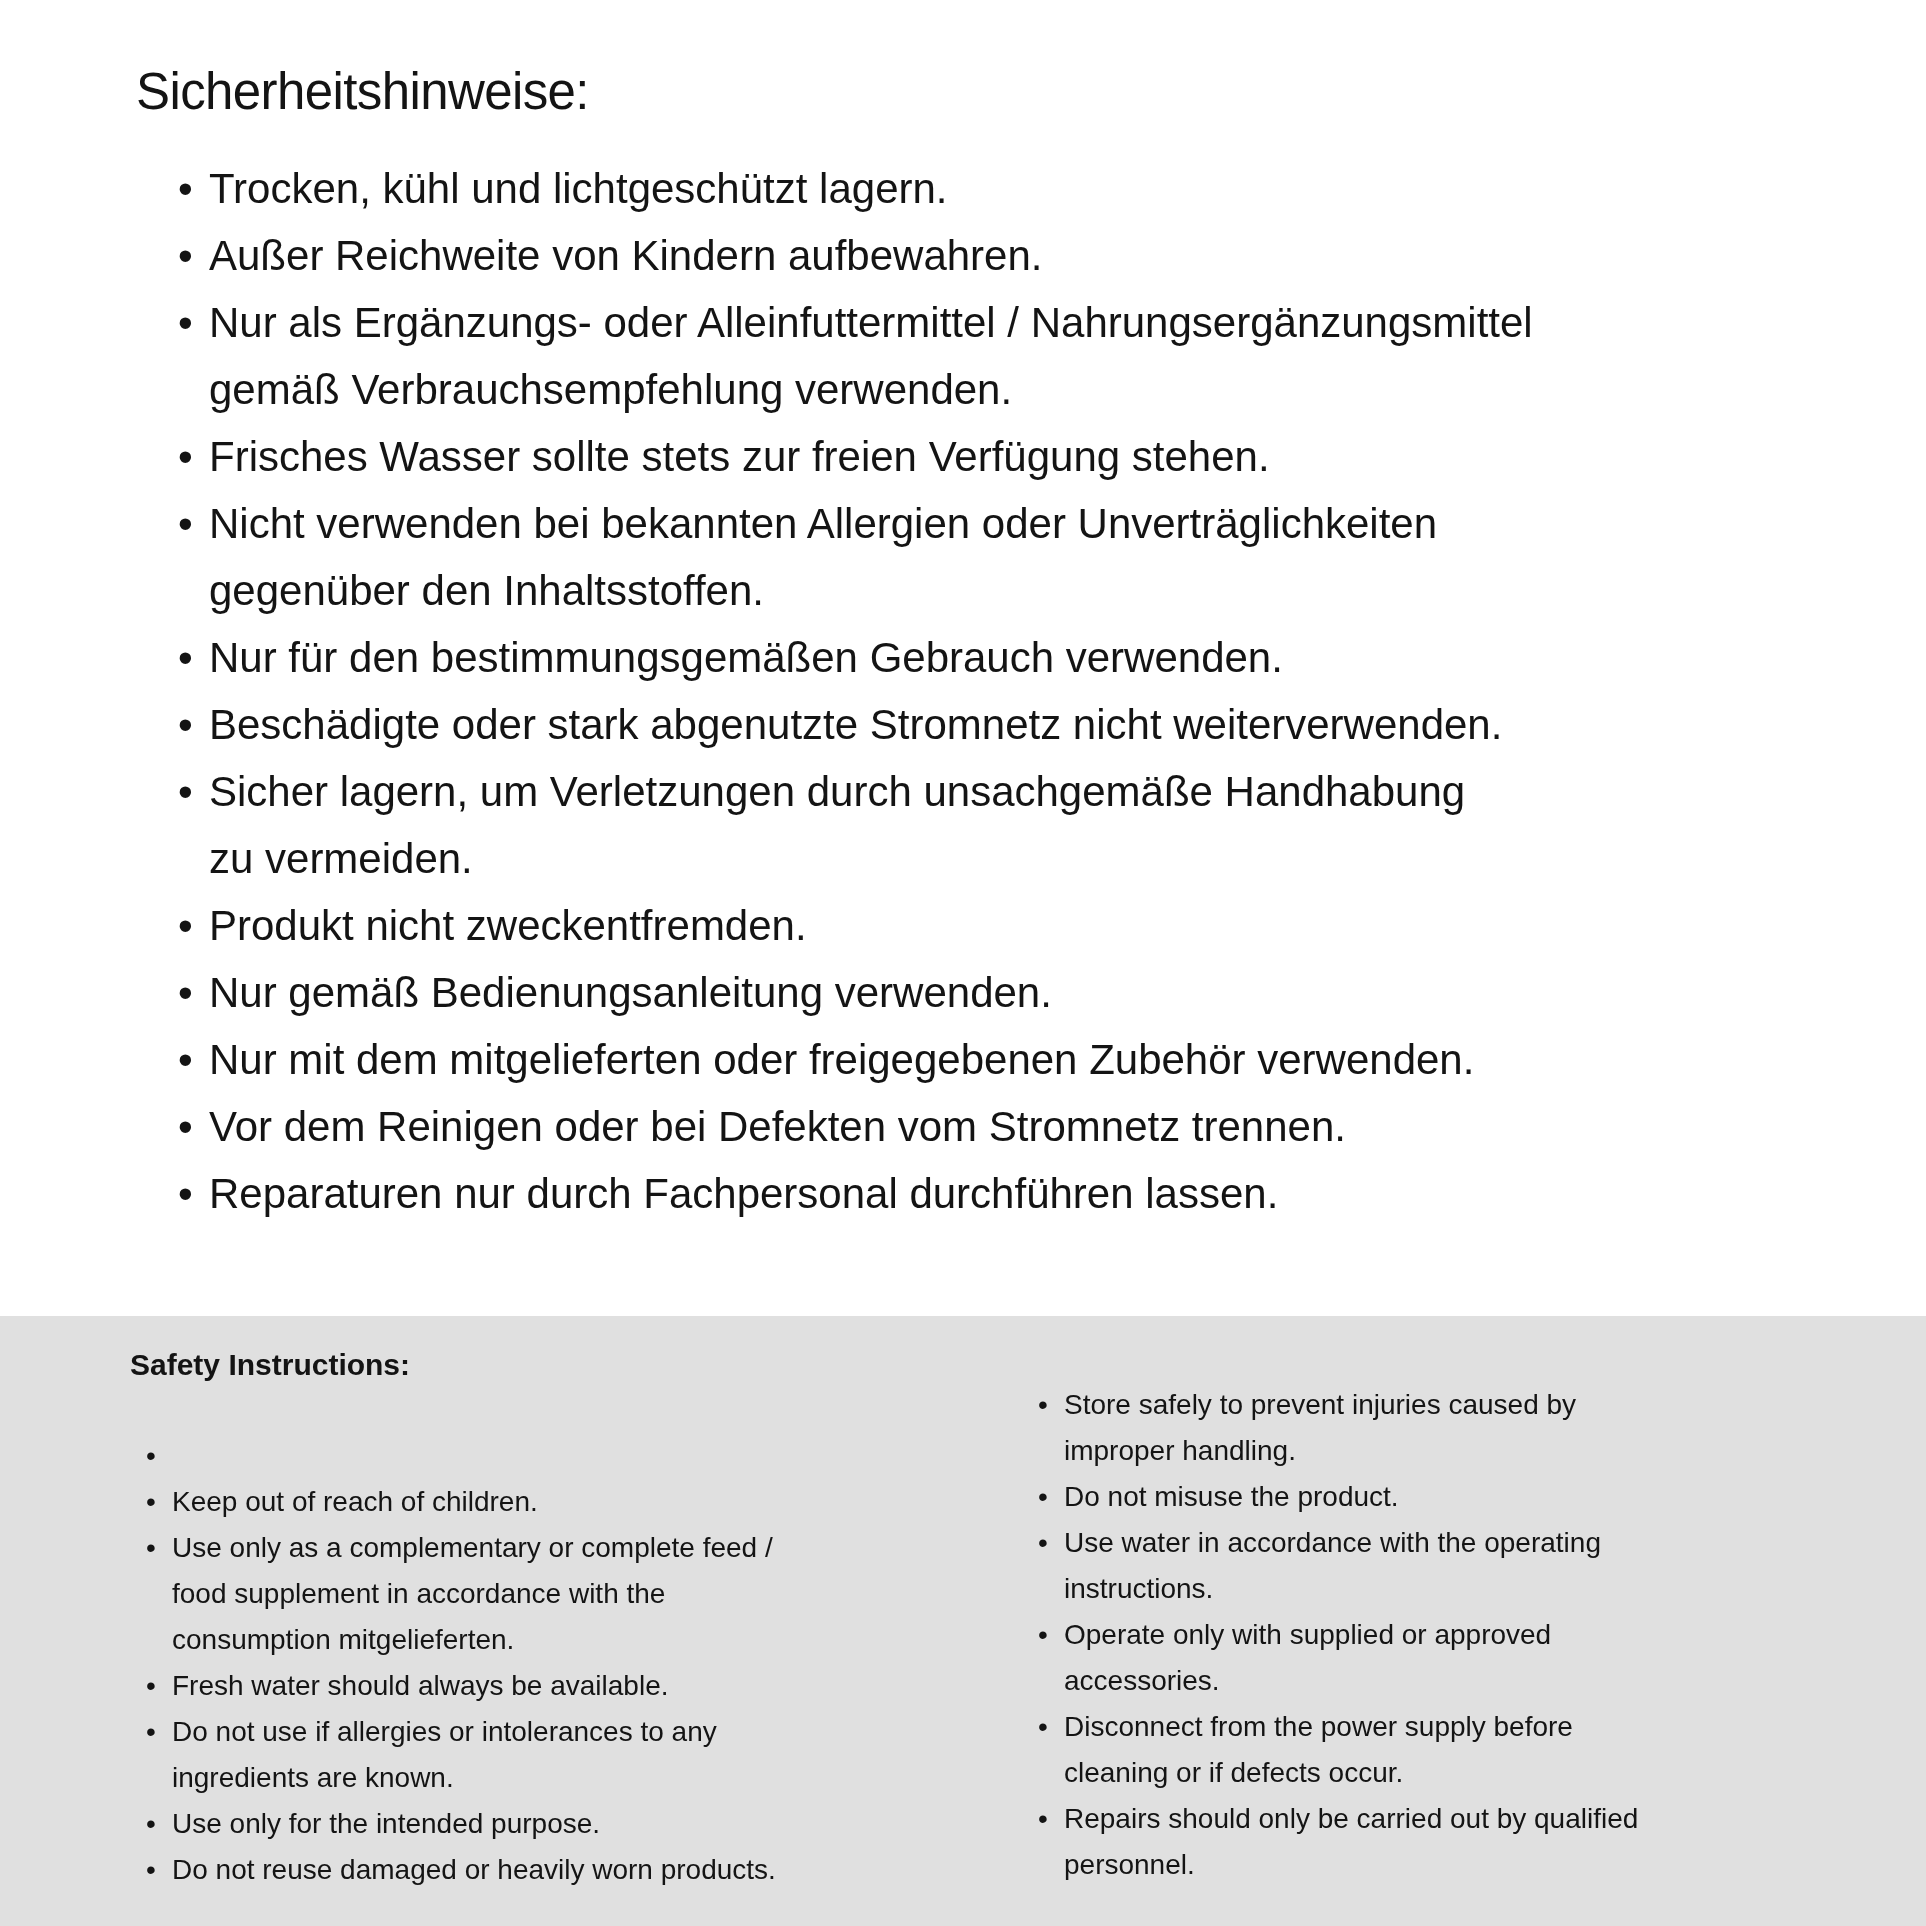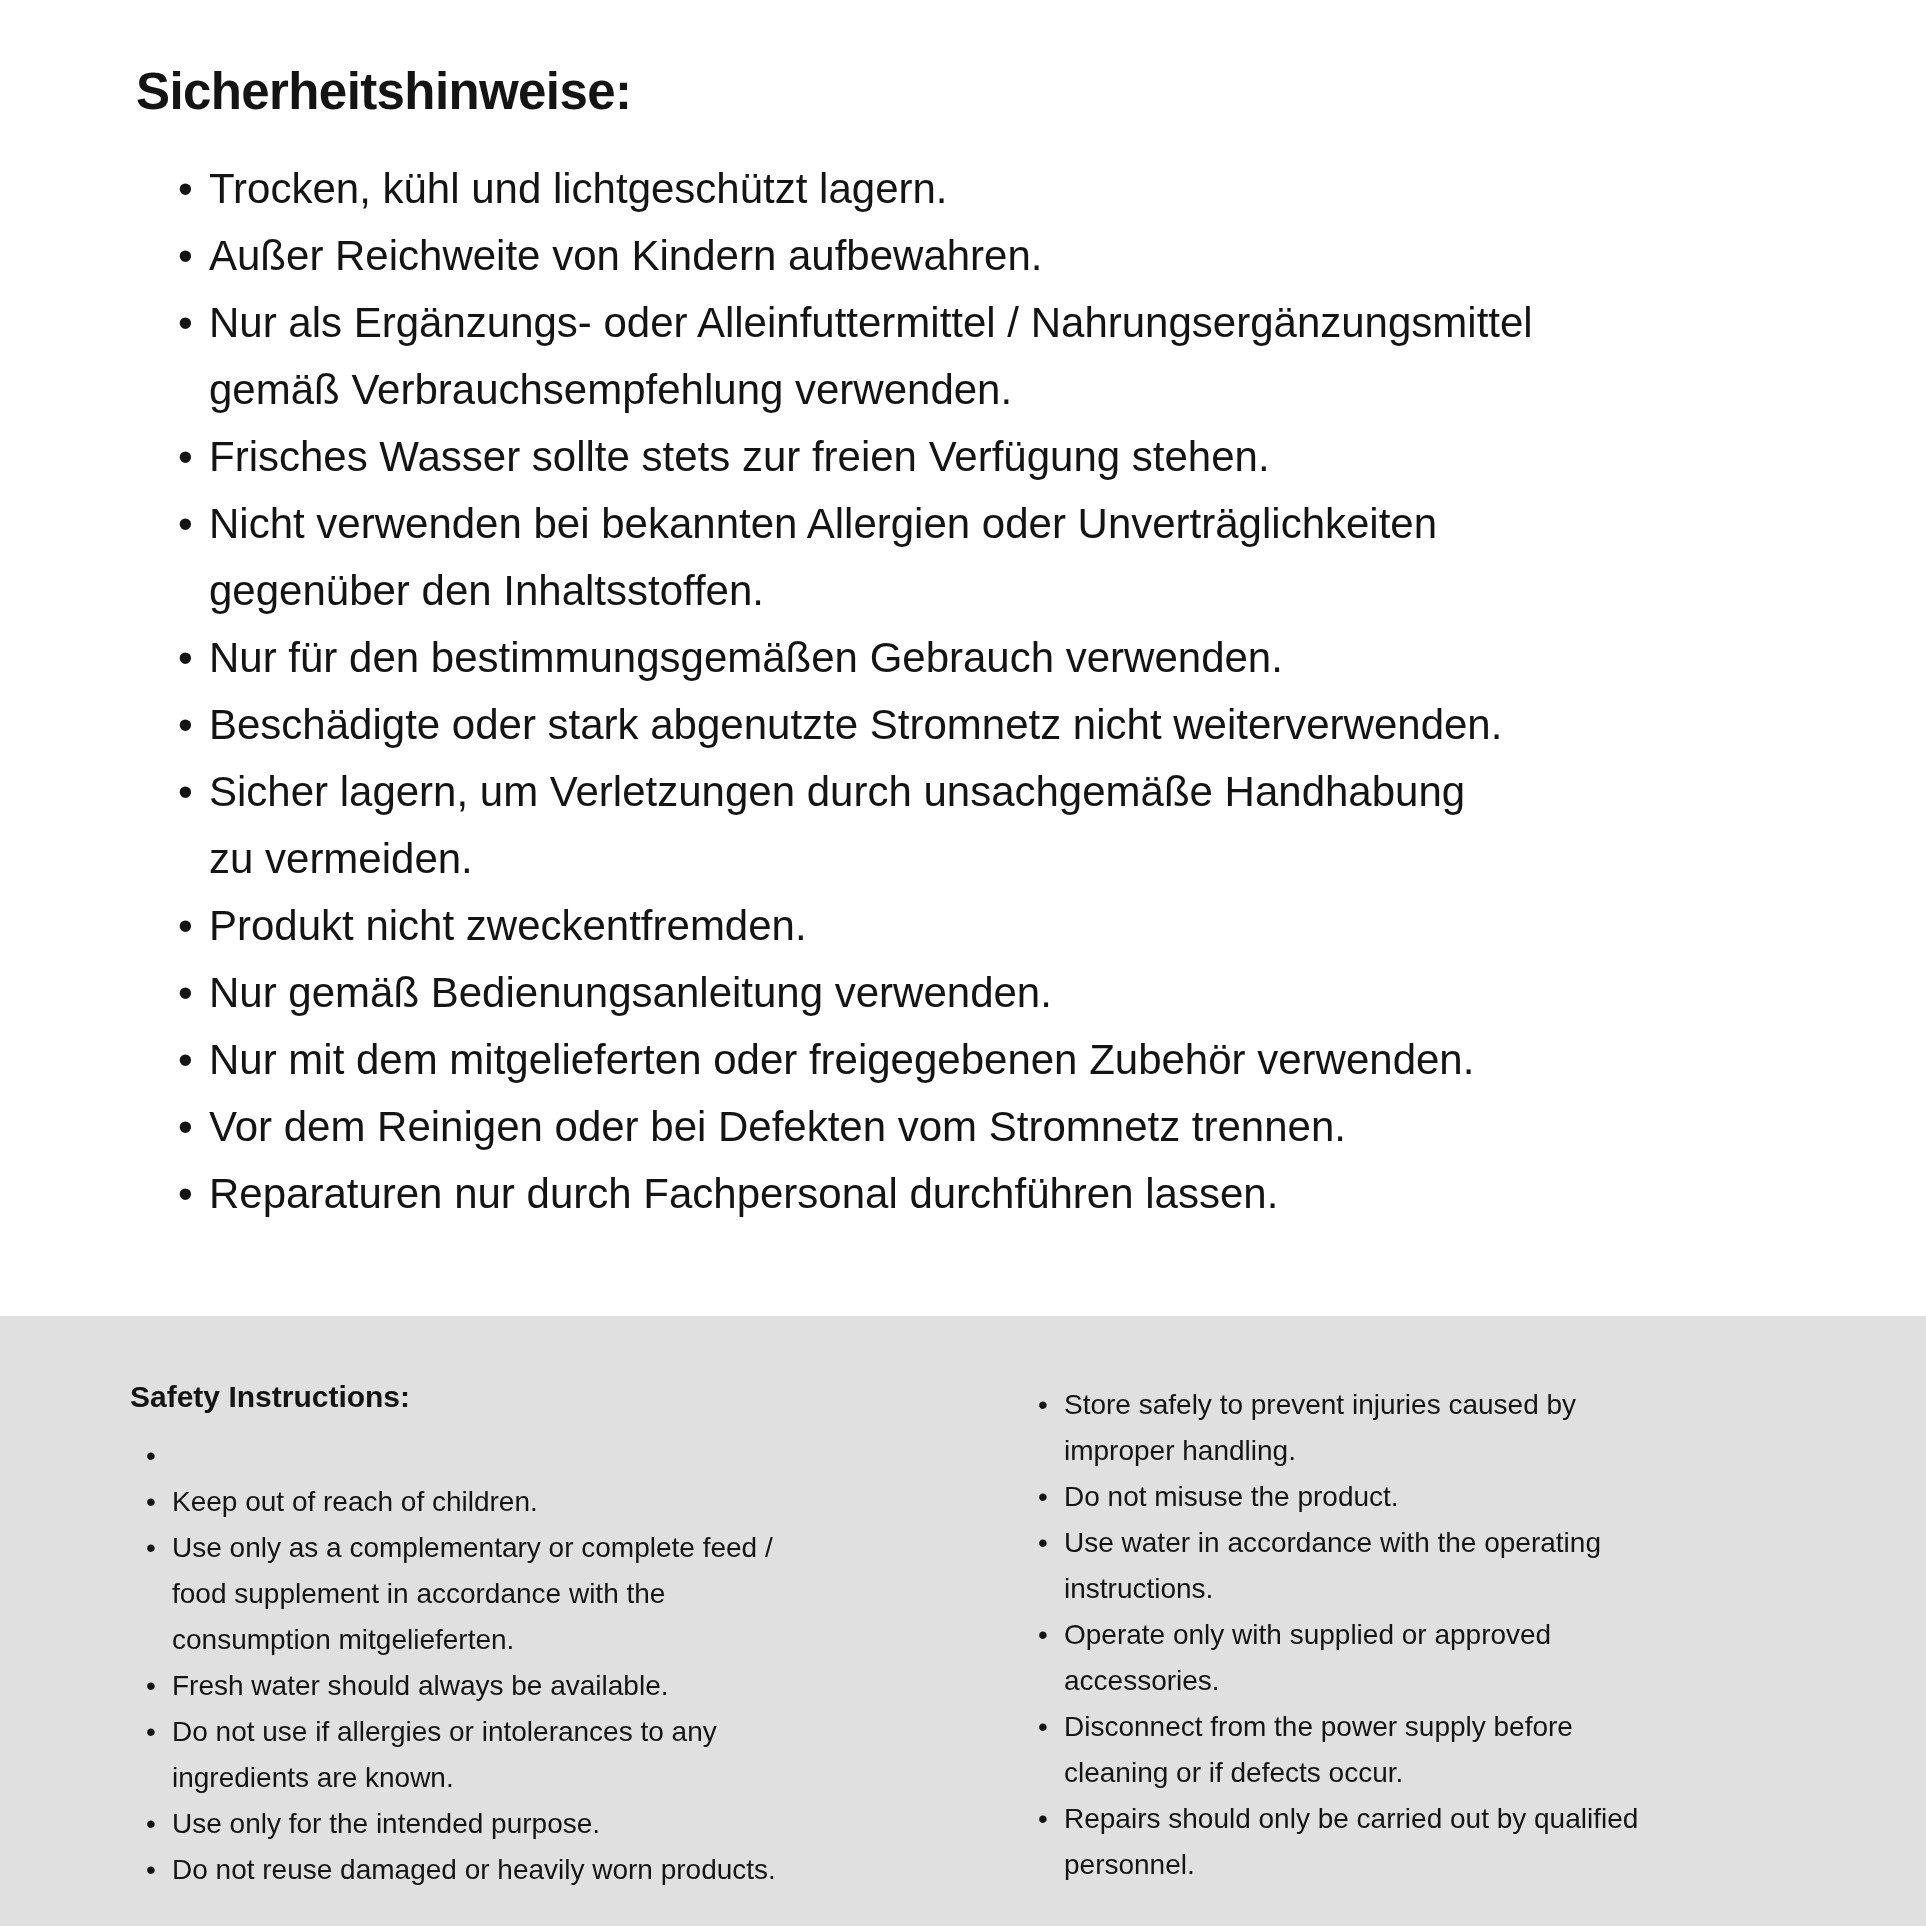--- a/index.html
+++ b/index.html
@@ -20,21 +20,21 @@
     background: var(--page-bg);
     overflow: hidden;
   }
 
   
   .de-heading {
     position: absolute;
     left: 136px;
     top: 62px;
     font-size: 51px;
-    font-weight: 700;
+    font-weight: 400;
     letter-spacing: -0.6px;
     color: var(--text);
   }
   .de-list {
     position: absolute;
     left: 178px;
     top: 155px;
     width: 1656px;
     list-style: none;
     font-size: 42px;
@@ -46,21 +46,21 @@
     position: absolute;
     left: 0;
     top: 1316px;
     width: 1926px;
     height: 610px;
     background: var(--panel-bg);
   }
   .en-heading {
     position: absolute;
     left: 130px;
-    top: 1380px;
+    top: 1348px;
     font-size: 30px;
     font-weight: 700;
     color: var(--text);
   }
   .en-list {
     list-style: none;
     font-size: 28px;
     line-height: 46px;
   }
   .en-list-left {

